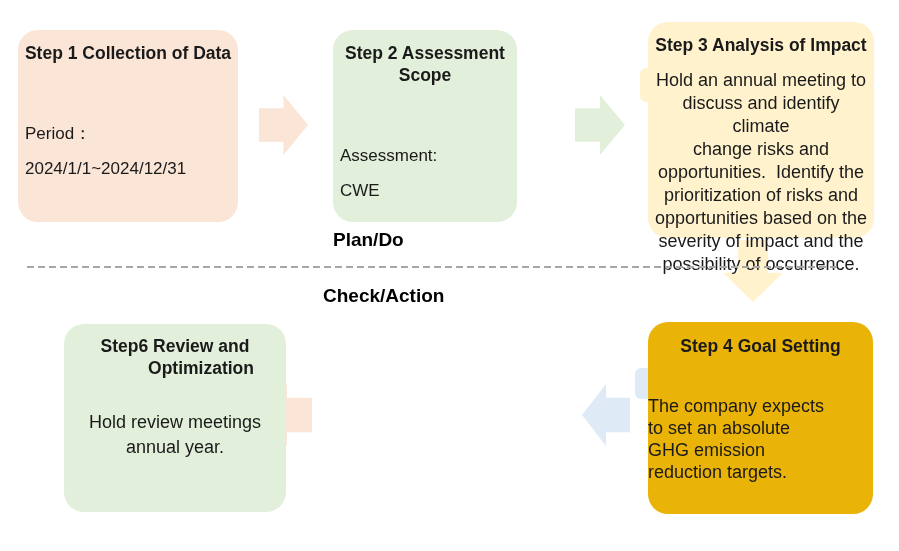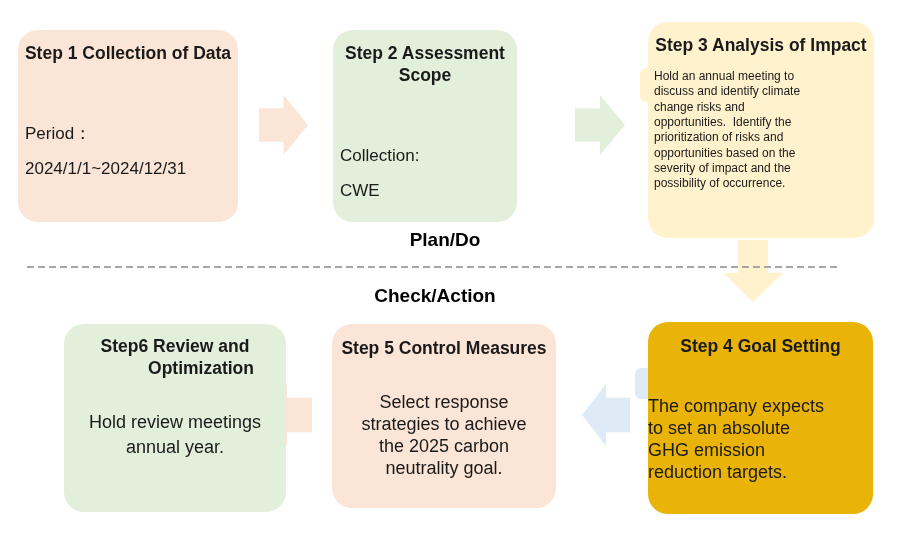--- a/index.html
+++ b/index.html
@@ -14,21 +14,21 @@
   
   .b1 { left:18px;  top:30px;  width:220px; height:192px; background:#FBE5D6; padding-top:13px; }
   .b2 { left:333px; top:30px;  width:184px; height:192px; background:#E2EFDA; padding-top:13px; }
   .b3 { left:648px; top:22px;  width:226px; height:216px; background:#FFF2CC; padding-top:13px; }
   .b4 { left:648px; top:322px; width:225px; height:192px; background:#eab308; padding-top:14px; }
   .b5 { left:332px; top:324px; width:224px; height:184px; background:#FBE5D6; padding-top:14px; }
   .b6 { left:17px;  top:324px; width:222px; height:188px; background:#E2EFDA; padding-top:12px;margin-left:47px; }
 
   
   .b1 .body, .b2 .body { font-size:17px; line-height:2.05; text-align:left; padding-left:7px; margin-top:52px; }
-  .b3 .body { font-size:12px; line-height:1.28; text-align:left; margin-top:12px; padding:0 6px; }
+  .b3 .body { font-size:18px; line-height:1.28; text-align:center; margin-top:12px; padding:0 6px; }
   .b4 .body { font-size:18px; line-height:1.22; text-align:left; margin-top:38px; }
   .b5 .body { font-size:18px; line-height:1.22; text-align:center; margin-top:32px; }
   .b6 .body { font-size:18px; line-height:1.4;  text-align:center; margin-top:30px; }
   .b6 .title .line2 { display:block; transform:translateX(26px); }
 
   
   .arrow { position:absolute; z-index:1; }
   .arrow-right { clip-path: polygon(0% 22%, 50% 22%, 50% 0%, 100% 50%, 50% 100%, 50% 78%, 0% 78%); }
   .arrow-left  { clip-path: polygon(100% 22%, 50% 22%, 50% 0%, 0% 50%, 50% 100%, 50% 78%, 100% 78%); }
   .arrow-down  { clip-path: polygon(25% 0%, 75% 0%, 75% 53%, 100% 53%, 50% 100%, 0% 53%, 25% 53%); }
@@ -42,38 +42,38 @@
   .stub { position:absolute; z-index:2; border-radius:6px 0 0 6px; }
   .stub3 { left:640px; top:68px;  width:10px; height:34px; background:#FFF2CC; }
   .stub4 { left:635px; top:368px; width:15px; height:31px; background:#DEEBF7; }
 
   
   .divider {
     position:absolute; left:27px; top:266px; width:814px; height:2px; z-index:5;
     background:repeating-linear-gradient(90deg,#A6A6A6 0 7px, transparent 7px 11px);
   }
 
-  .phase-label { position:absolute; font-weight:bold; font-size:19px; text-align:center; color:#000; z-index:4; }
+  .phase-label { position:absolute; font-weight:bold; font-size:19px; text-align:left; color:#000; z-index:4; }
   .plan-do      { left:333px; top:229px; width:224px; }
   .check-action { left:323px; top:285px; width:224px; }
 </style>
 </head>
 <body>
 
 <div class="canvas">
 
   <div class="box b1">
     <div class="title">Step 1 Collection of Data</div>
     <div class="body">Period：
 2024/1/1~2024/12/31</div>
   </div>
 
   <div class="box b2">
     <div class="title">Step 2 Assessment Scope</div>
-    <div class="body">Collection:
+    <div class="body">Assessment:
 CWE</div>
   </div>
 
   <div class="box b3">
     <div class="title">Step 3 Analysis of Impact</div>
     <div class="body">Hold an annual meeting to
 discuss and identify climate
 change risks and
 opportunities.  Identify the
 prioritization of risks and
@@ -83,27 +83,20 @@
   </div>
 
   <div class="box b4">
     <div class="title">Step 4 Goal Setting</div>
     <div class="body">The company expects
 to set an absolute
 GHG emission
 reduction targets.</div>
   </div>
 
-  <div class="box b5">
-    <div class="title">Step 5 Control Measures</div>
-    <div class="body">Select response
-strategies to achieve
-the 2025 carbon
-neutrality goal.</div>
-  </div>
 
   <div class="box b6">
     <div class="title">
       <span class="line1">Step6  Review and</span>
       <span class="line2">Optimization</span>
     </div>
     <div class="body">Hold review meetings
 annual year.</div>
   </div>
 

